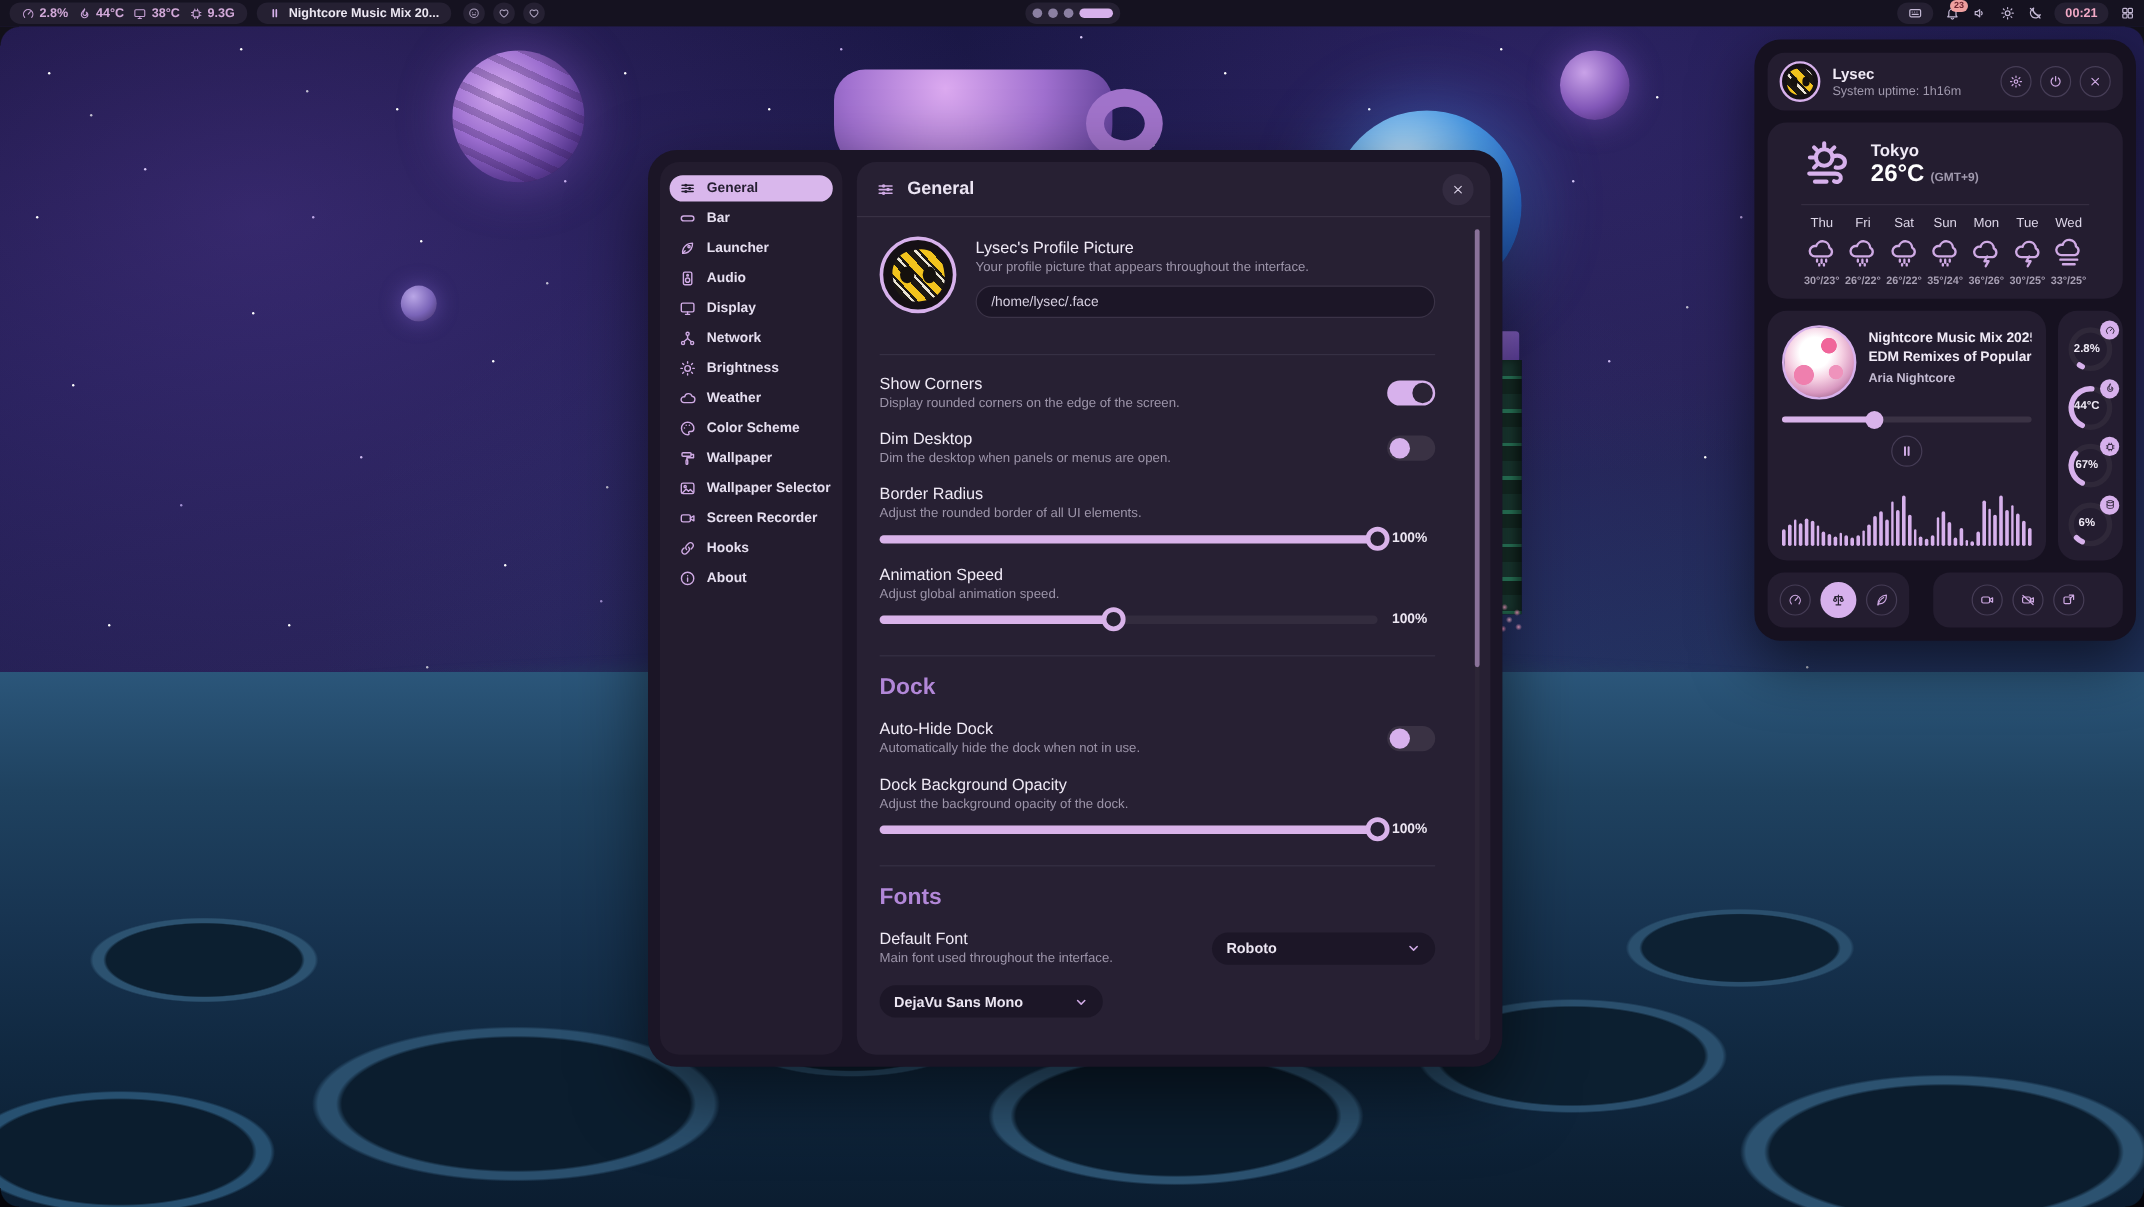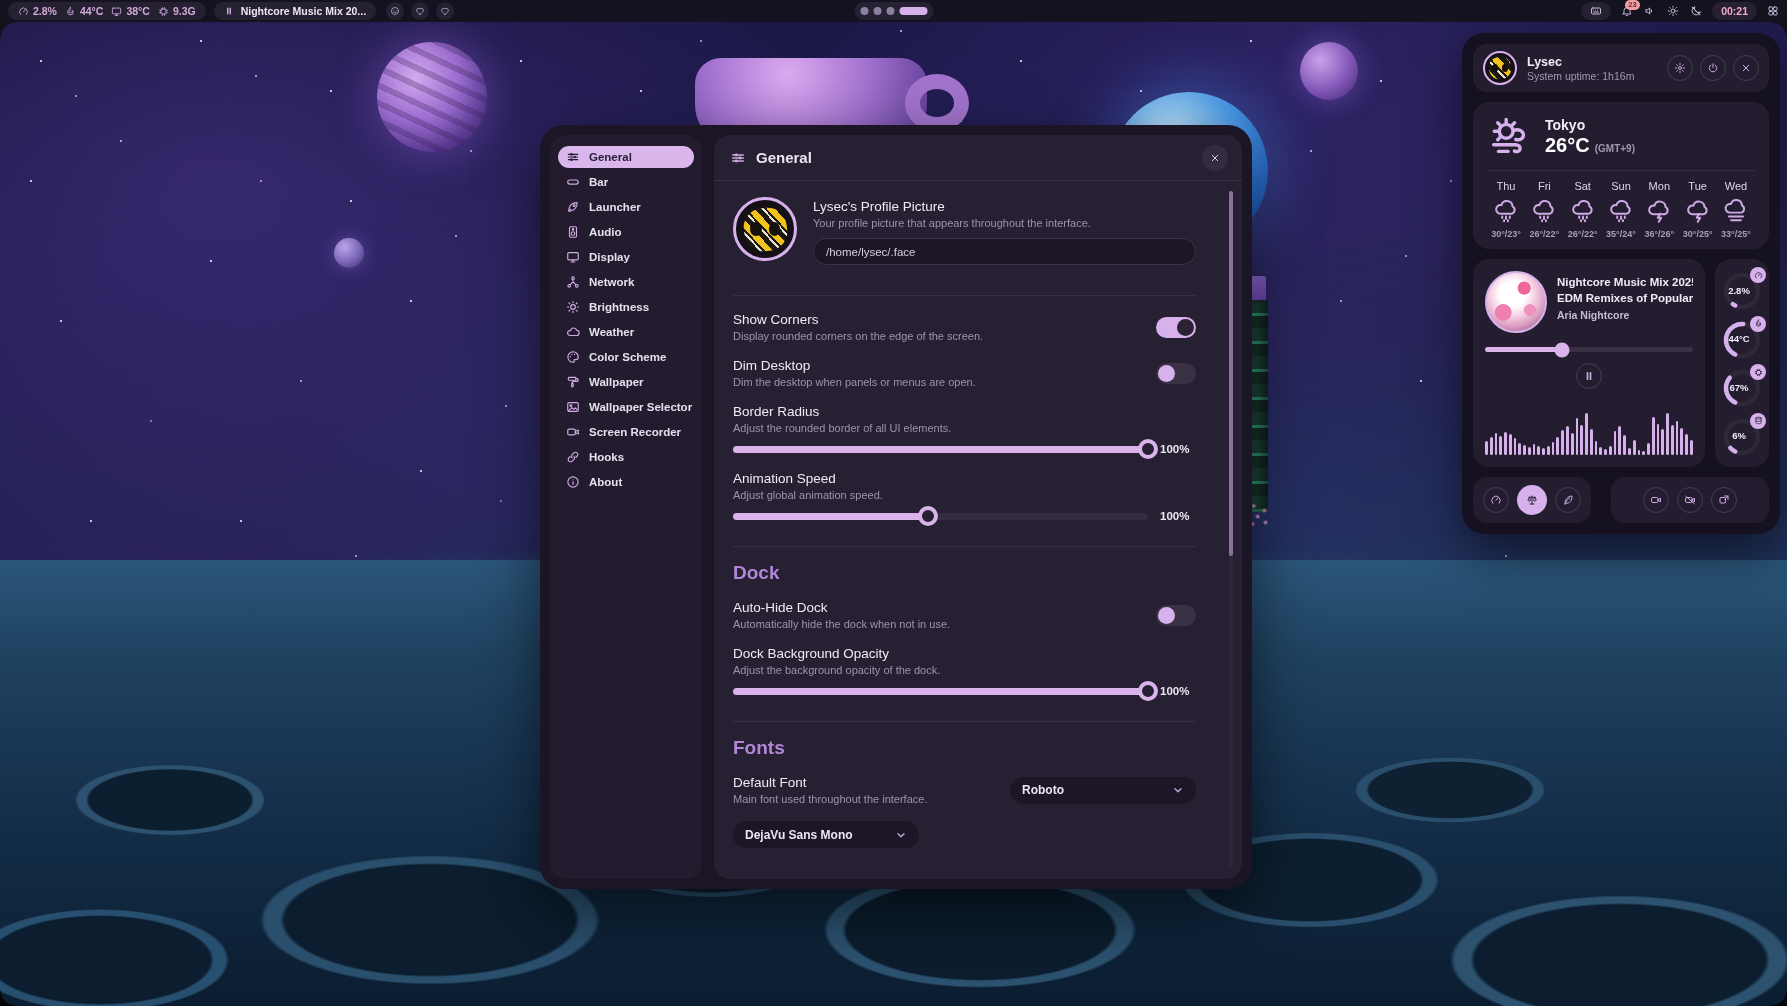--- a/index.html
+++ b/index.html
@@ -136,21 +136,21 @@
   .rcard{background:#241d30;border-radius:14px}
   .rp-user{height:48px;flex:none;display:flex;align-items:center;gap:10px;padding:0 10px}
   .avatar.sm{width:34px;height:34px;border-width:2px}
   .rp-user-name{font-size:12.5px;font-weight:bold;color:#f0eaf6}
   .rp-user-uptime{font-size:10.5px;color:#a099ad;margin-top:1px}
   .rp-user-btns{margin-left:auto;display:flex;gap:7px}
   .rbtn{width:26px;height:26px;border-radius:50%;background:transparent;border:1px solid #463d56;display:flex;align-items:center;justify-content:center;cursor:pointer}
   .rbtn .icon{width:12px;height:12px;color:#cfaae4}
   .rbtn.active{background:#d7b1ec;border:none;width:30px;height:30px}
   .rbtn.active .icon{color:#2a2334}
-  .rp-weather{border-radius:16px;padding:12px 14px 10px;flex:none}
+  .rp-weather{border-radius:16px;padding:12px 28px 10px;flex:none}
   .w-top{display:flex;align-items:center;gap:12px}
   .w-top .icon{width:46px;height:46px;color:#d7b1ec}
   .w-city{font-size:14px;font-weight:bold;color:#f0eaf6}
   .w-temp-line{display:flex;align-items:baseline;gap:5px;margin-top:1px}
   .w-temp{font-size:20px;font-weight:bold;color:#fff}
   .w-tz{font-size:10px;color:#a099ad;font-weight:bold}
   .w-div{height:1px;background:#352d41;margin:10px 0 9px}
   .w-forecast{display:flex;justify-content:space-between}
   .f-col{display:flex;flex-direction:column;align-items:center;width:38px}
   .f-day{font-size:11px;font-weight:normal;color:#ddd6e8}

